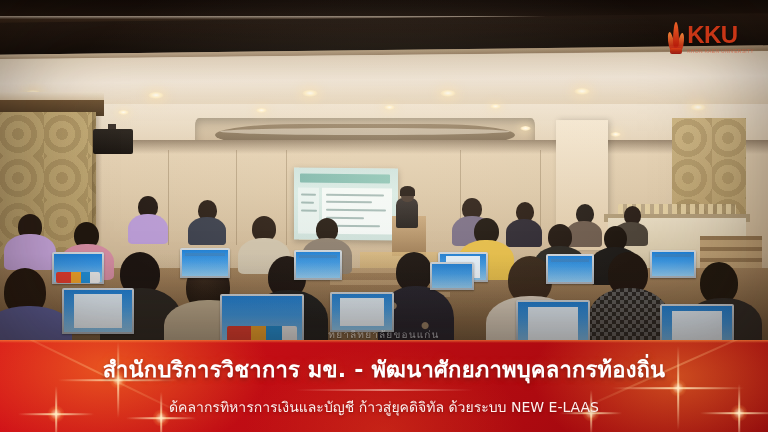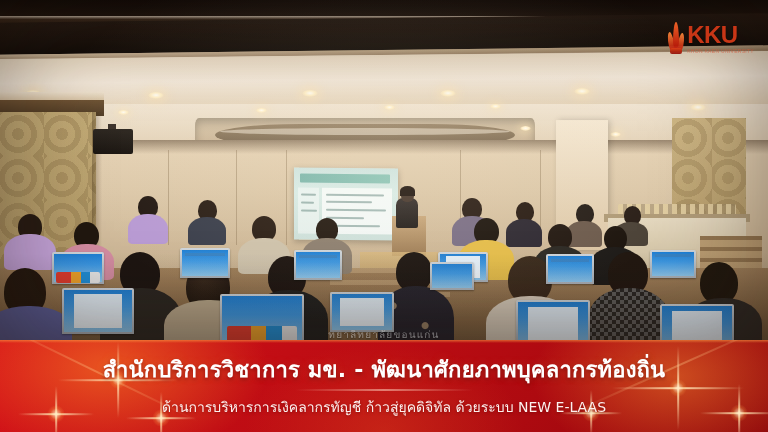--- a/index.html
+++ b/index.html
@@ -612,17 +612,17 @@
       <div class="h"></div>
         <div class="v"></div>
         <div class="c"></div>
     </div>
     <div class="streak" style="left:-20px; top:30px; transform:rotate(26deg);"></div>
     <div class="streak" style="left:560px; top:26px; transform:rotate(-24deg);"></div>
 
     <div class="banner-inner">
       <div class="bnr-title">สำนักบริการวิชาการ มข. - พัฒนาศักยภาพบุคลากรท้องถิ่น</div>
       <div class="bnr-rule"></div>
-      <div class="bnr-sub">ด้านการบริหารการเงิคลากรทัญชี ก้าวสู่ยุคดิจิทัล ด้วยระบบ NEW E-LAAS</div>
+      <div class="bnr-sub">ด้คลากรทิหารการเงินและบัญชี ก้าวสู่ยุคดิจิทัล ด้วยระบบ NEW E-LAAS</div>
     </div>
   </div>
 
 </div>
 
 </body></html>

